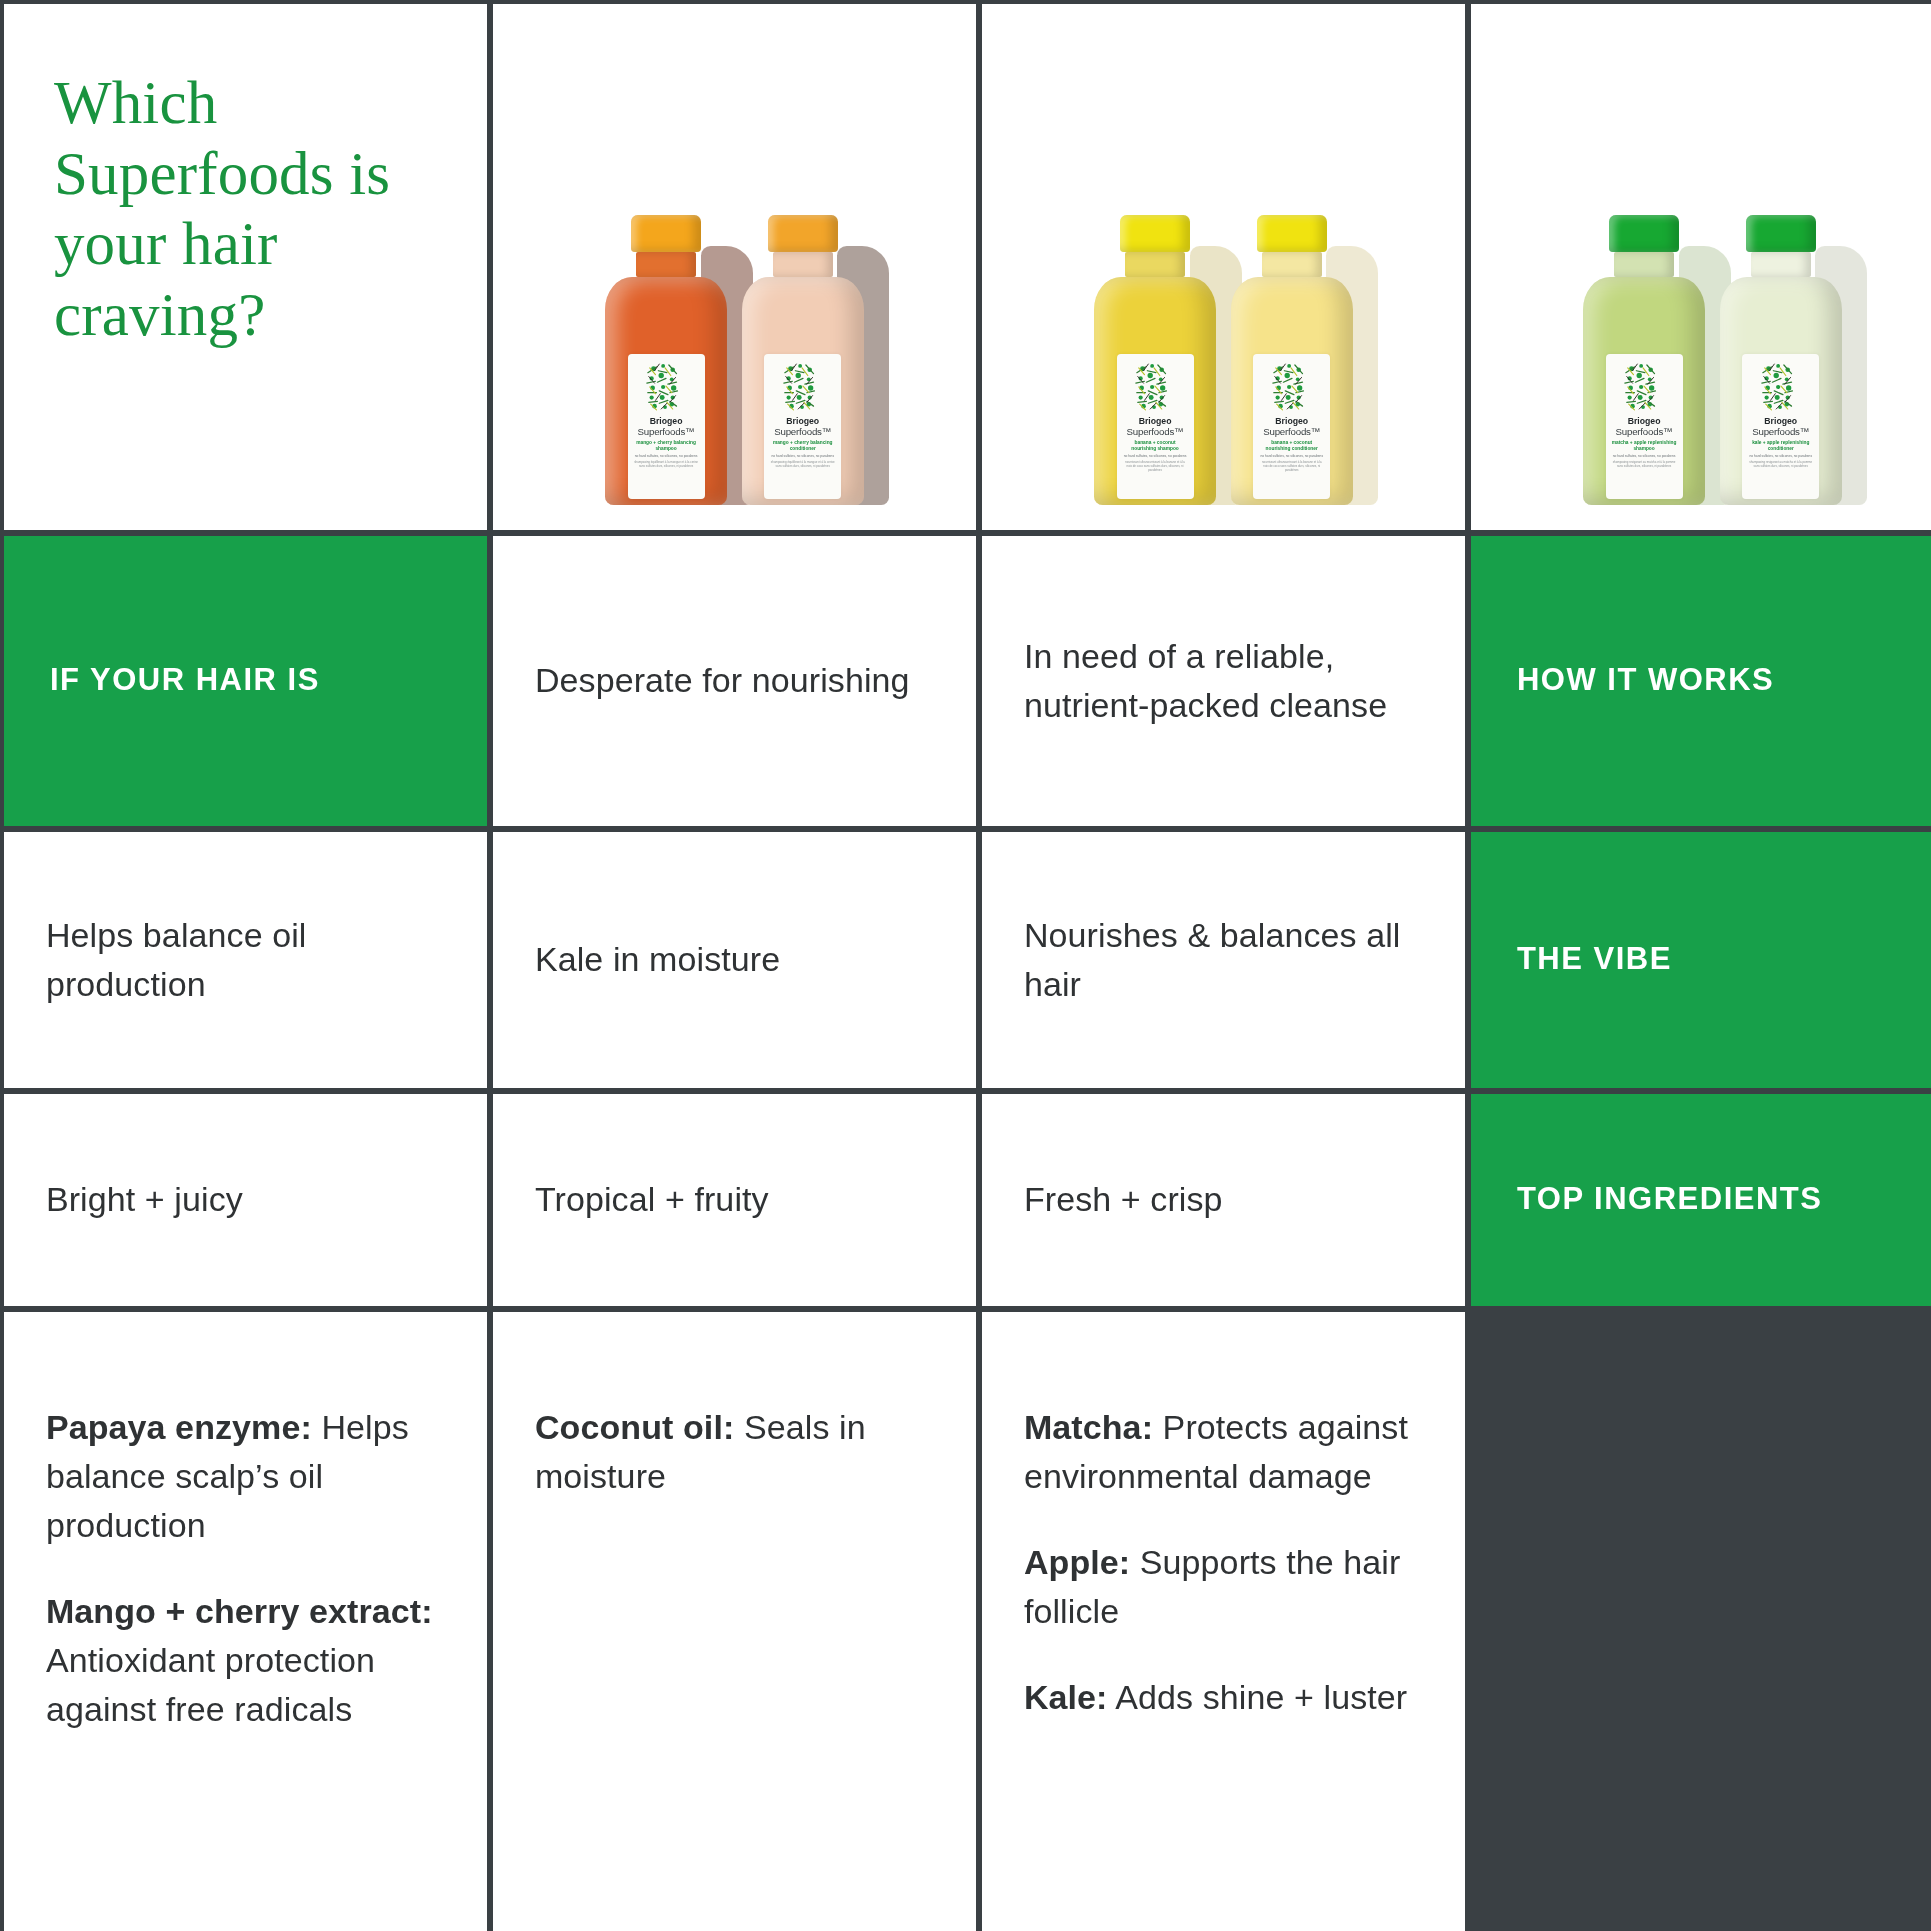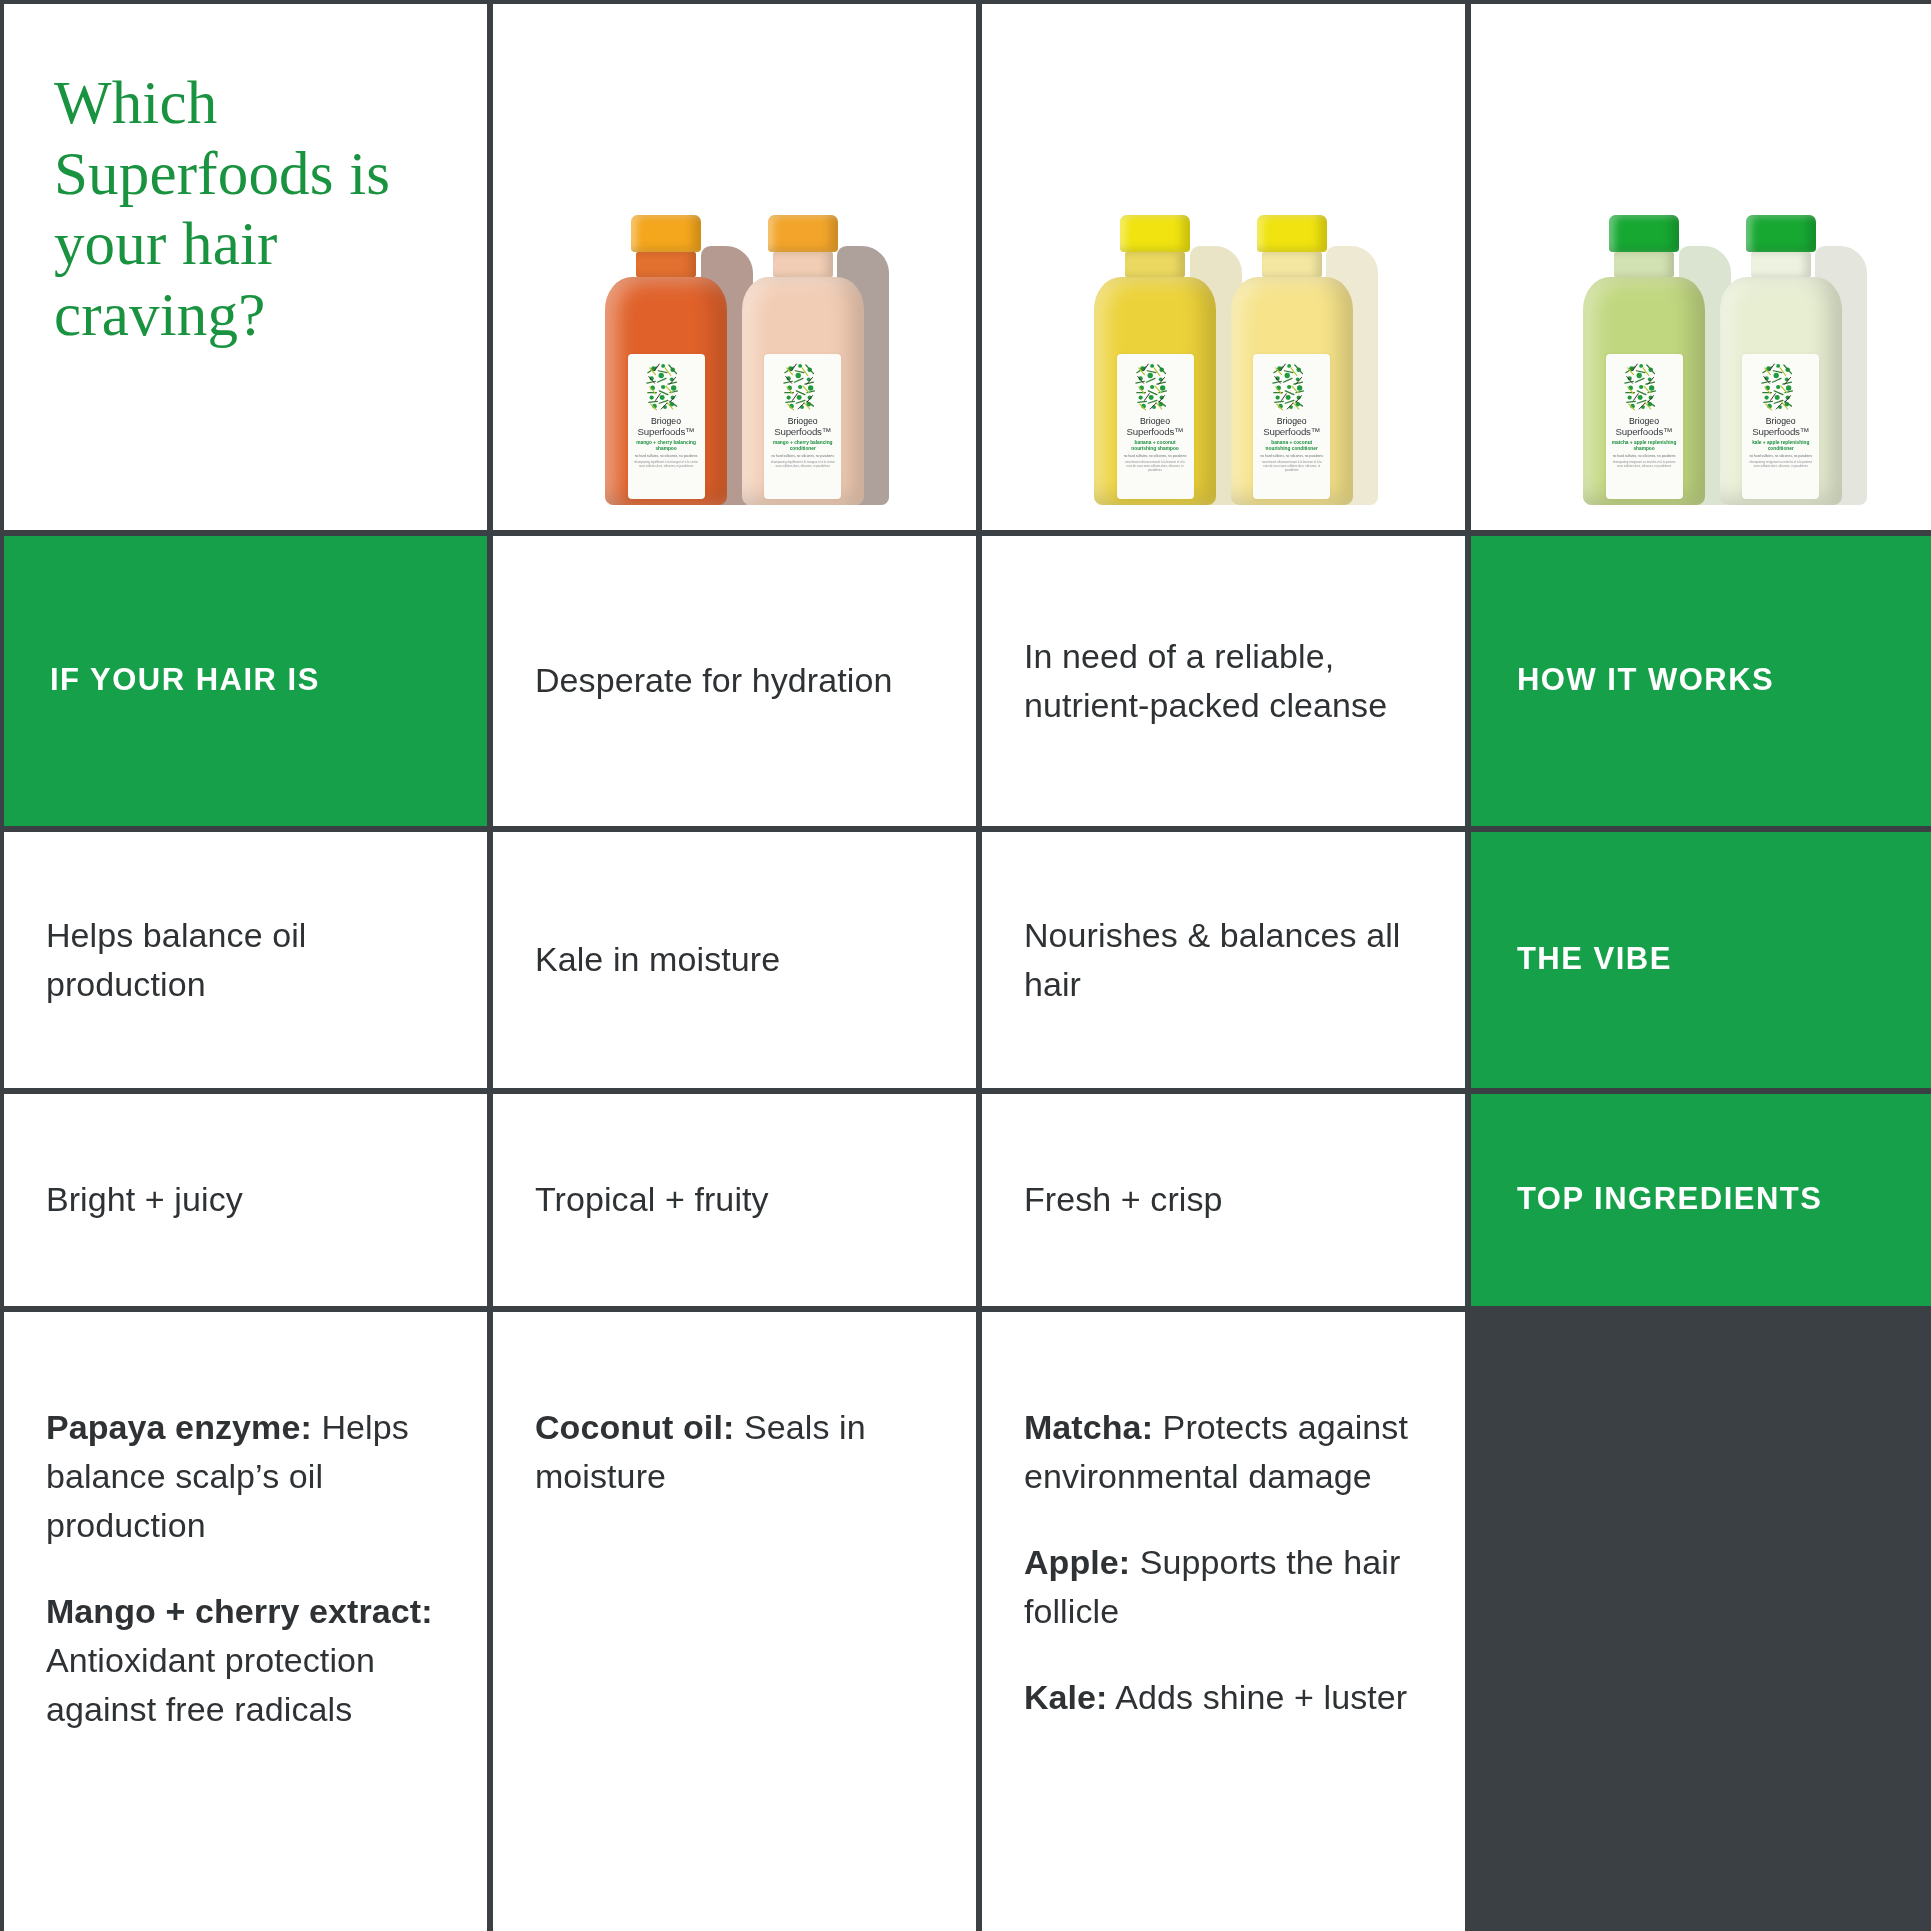--- a/index.html
+++ b/index.html
@@ -179,21 +179,21 @@
     box-shadow: 0 0 3.9px rgba(0,0,0,0.06);
   }
   .label .logo-b {
     width: 44px;
     height: 52px;
     position: relative;
     margin-bottom: 3.9px;
   }
   .label .brand {
     font-size: 8.7px;
-    font-weight: 400;
+    font-weight: 700;
     color: #23282b;
     line-height: 1;
     margin-bottom: 1.9px;
   }
   .label .sub {
     font-size: 9.7px;
     color: #3a4044;
     line-height: 1;
     margin-bottom: 2.9px;
     letter-spacing: -0.2px;
@@ -633,21 +633,21 @@
       </div>
     </div>
   </div>
 
   <div class="cell green">
     <div class="row-label">
         <span>IF YOUR HAIR IS</span>
       </div>
   </div>
   <div class="cell body-cell">
-    <div class="body-text">Desperate for hydration</div>
+    <div class="body-text">Desperate for nourishing</div>
   </div>
   <div class="cell body-cell">
     <div class="body-text">In need of a reliable, nutrient-packed cleanse</div>
   </div>
 
   <div class="cell green">
     <div class="row-label">
         <span>HOW IT WORKS</span>
       </div>
   </div>

